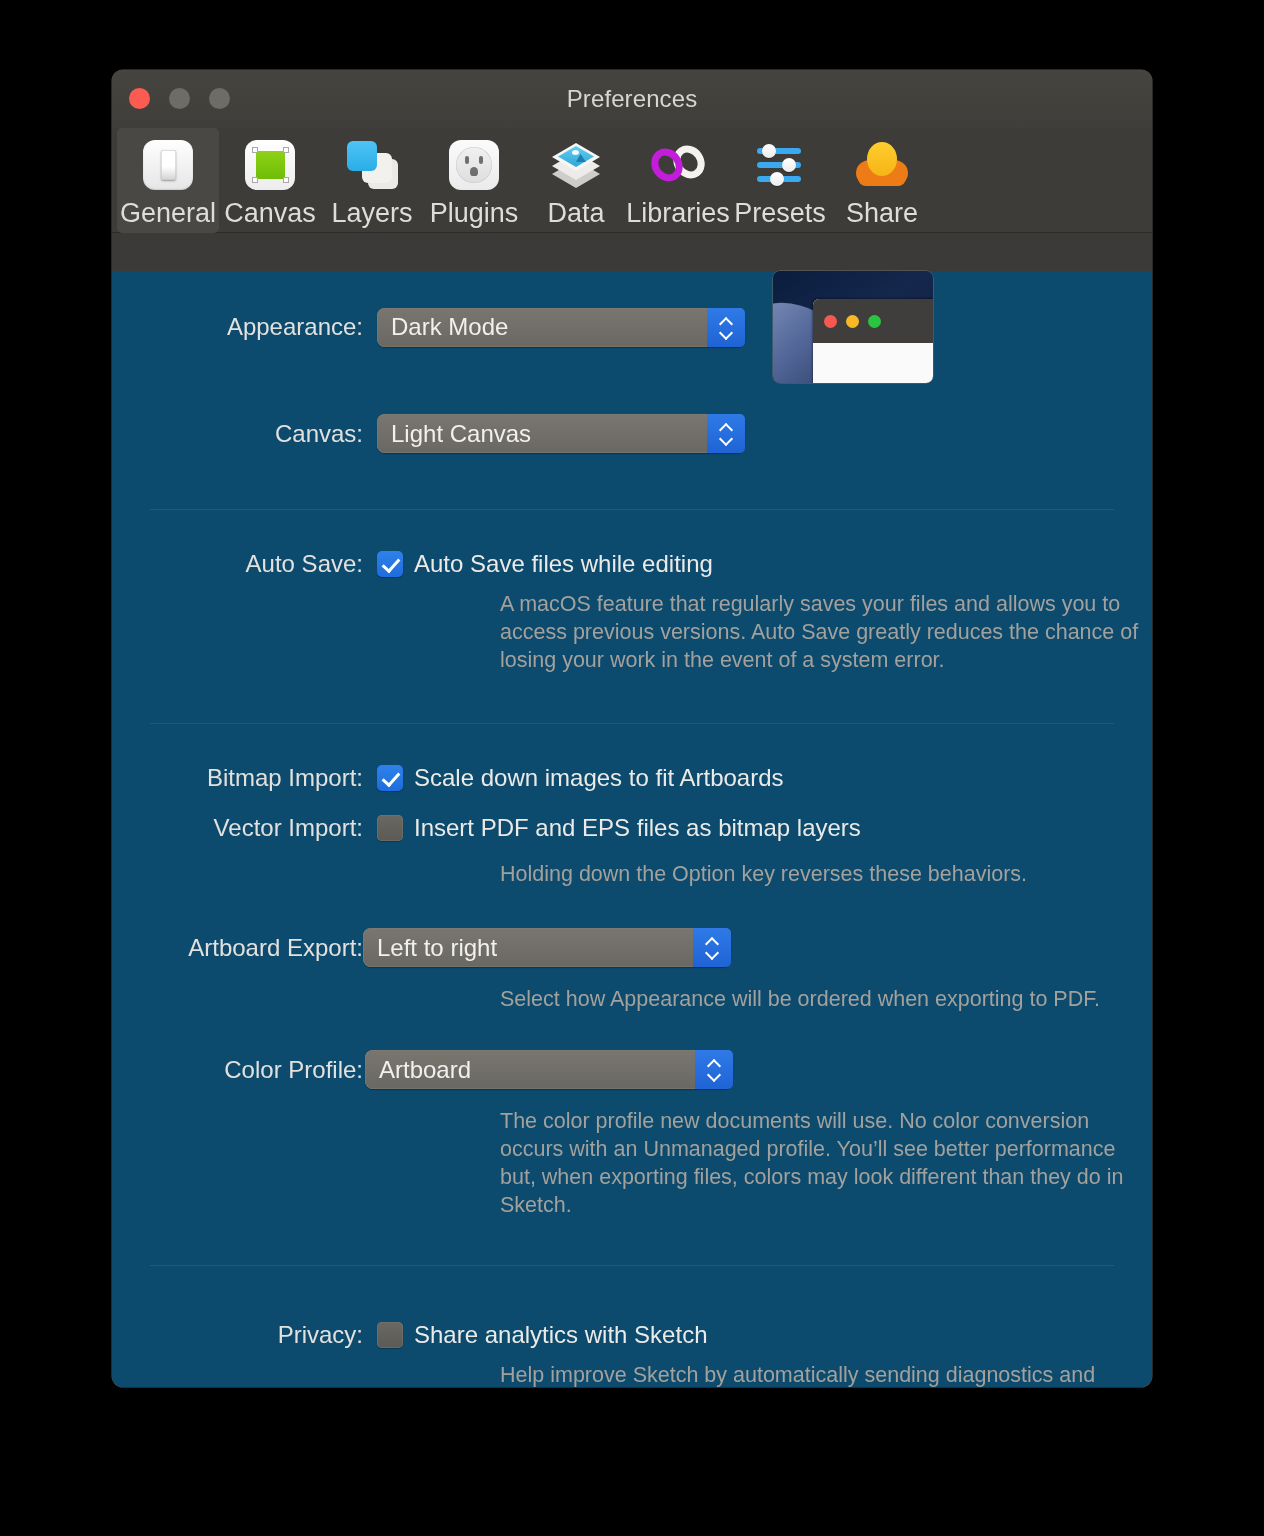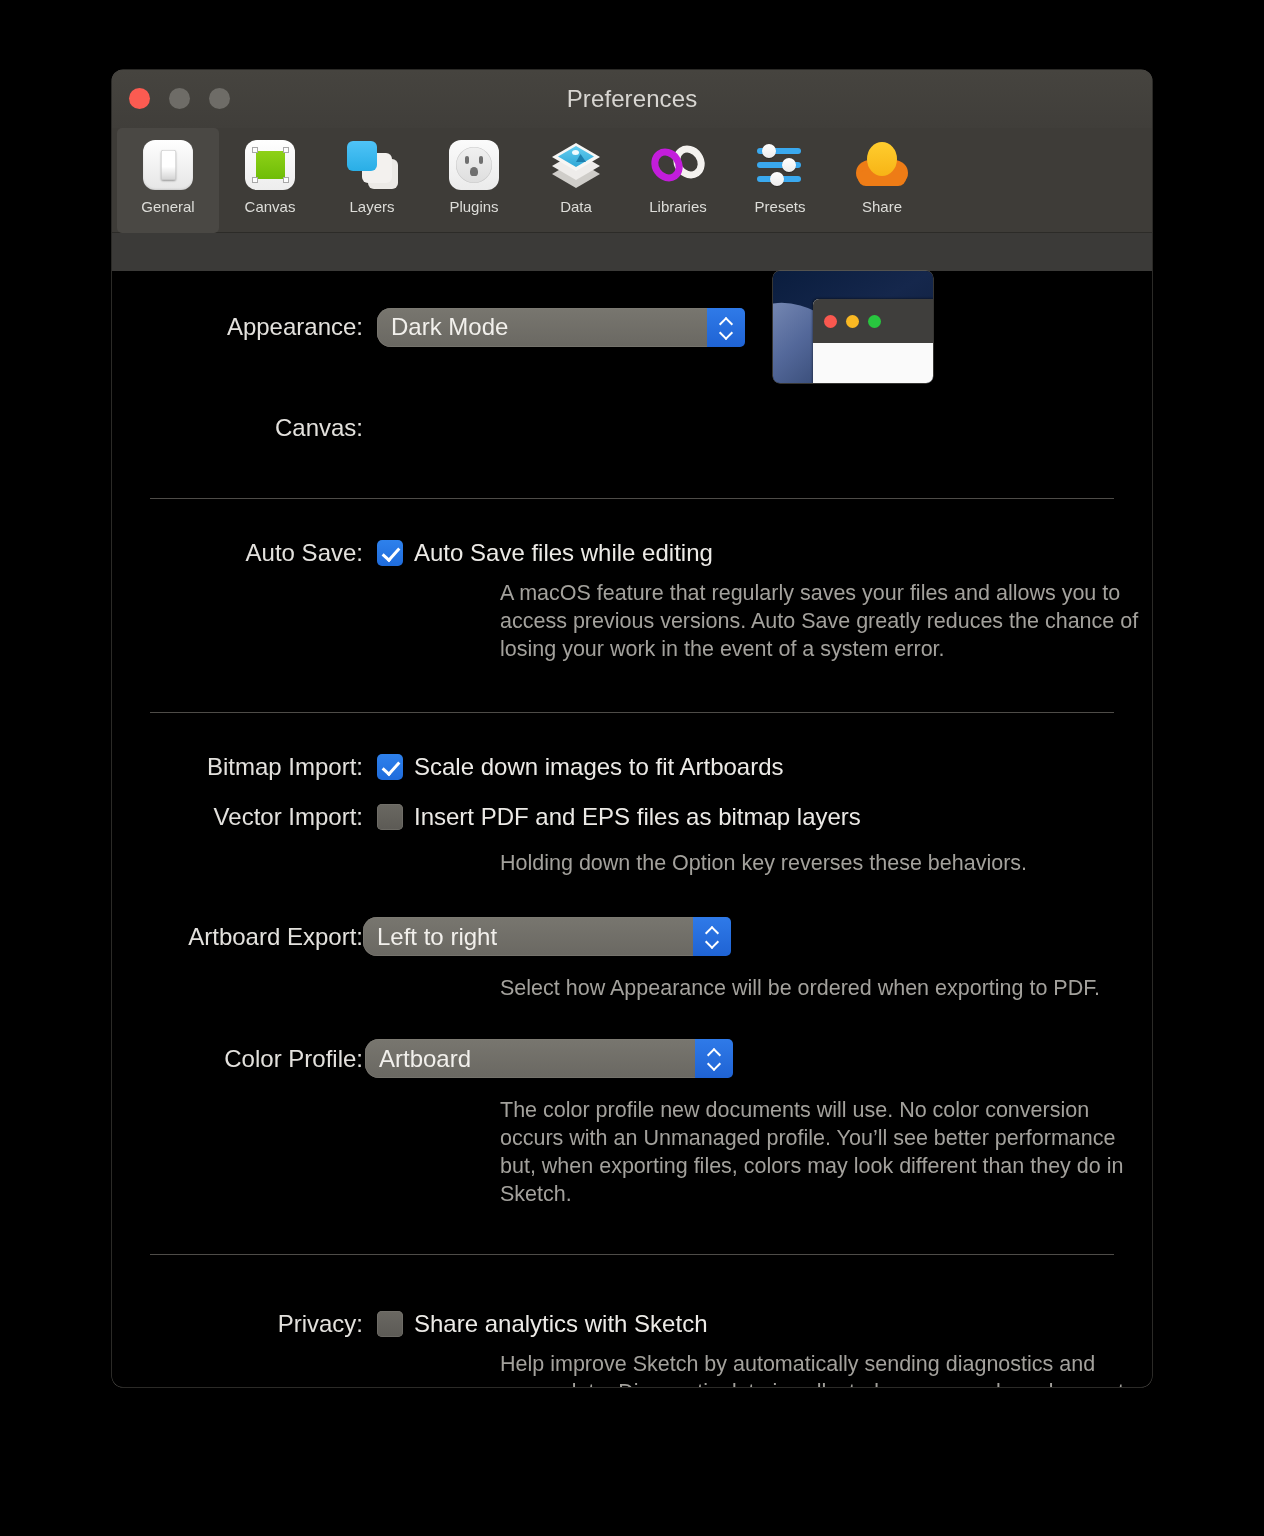--- a/index.html
+++ b/index.html
@@ -87,21 +87,21 @@
   .tb-item.selected { background: #4a4844; }
   .tb-icon {
     width: 58px; height: 58px;
     position: relative;
     display: flex;
     align-items: center;
     justify-content: center;
   }
   .tb-label {
     margin-top: 4px;
-    font-size: 15px;
+    font-size: 27px;
     color: #ddddd9;
     white-space: nowrap;
   }
 
   
   .ic-general {
     width: 50px; height: 50px;
     border-radius: 12px;
     background: linear-gradient(to bottom, #ffffff, #e6e6e6);
     display: flex; align-items: center; justify-content: center;
@@ -258,21 +258,21 @@
   .ic-cloud .mid {
     position: absolute; left: 13px; top: 0;
     width: 30px; height: 34px; border-radius: 50%;
     background: linear-gradient(to bottom, #ffcd2e, #f7b416);
   }
 
   
   .content {
     position: relative;
     height: 1154px;
-    background: #000000;
+    background: #0c4a6e;
     padding: 0;
   }
 
   .row {
     display: flex;
     align-items: center;
   }
   .label {
     width: 265px;
     text-align: right;
@@ -286,21 +286,21 @@
     line-height: 28px;
     color: #a3a19c;
     max-width: 700px;
   }
 
   
   .popup {
     position: relative;
     width: 368px;
     height: 39px;
-    border-radius: 14px;
+    border-radius: 8px;
     background: linear-gradient(to bottom, #78766f, #6a6862);
     box-shadow: 0 1px 1px rgba(0,0,0,0.28), inset 0 0 0 0.5px #807e77;
     display: flex;
     align-items: center;
   }
   .popup .val {
     font-size: 24px;
     color: #f2f0ec;
     padding-left: 14px;
     white-space: nowrap;
@@ -550,20 +550,27 @@
               <span class="dot r"></span>
               <span class="dot y"></span>
               <span class="dot g"></span>
             </div>
           </div>
         </div>
       </div>
 
       <div class="row" style="margin-top:31px;">
         <div class="label">Canvas:</div>
+        <div class="popup">
+          <span class="val">Light Canvas</span>
+          <span class="stepper">
+            <span class="chev up"></span>
+              <span class="chev down"></span>
+          </span>
+        </div>
       </div>
 
       <div class="sep" style="margin-top:56px;"></div>
 
       <div class="row" style="margin-top:40px;">
         <div class="label">Auto Save:</div>
         <span class="cb on"></span>
         <span class="cb-text">Auto Save files while editing</span>
       </div>
       <div class="desc" style="margin-left:388px; margin-top:12px; max-width:660px;">A macOS feature that regularly saves your files and allows you to access previous versions. Auto Save greatly reduces the chance of losing your work in the event of a system error.</div>

